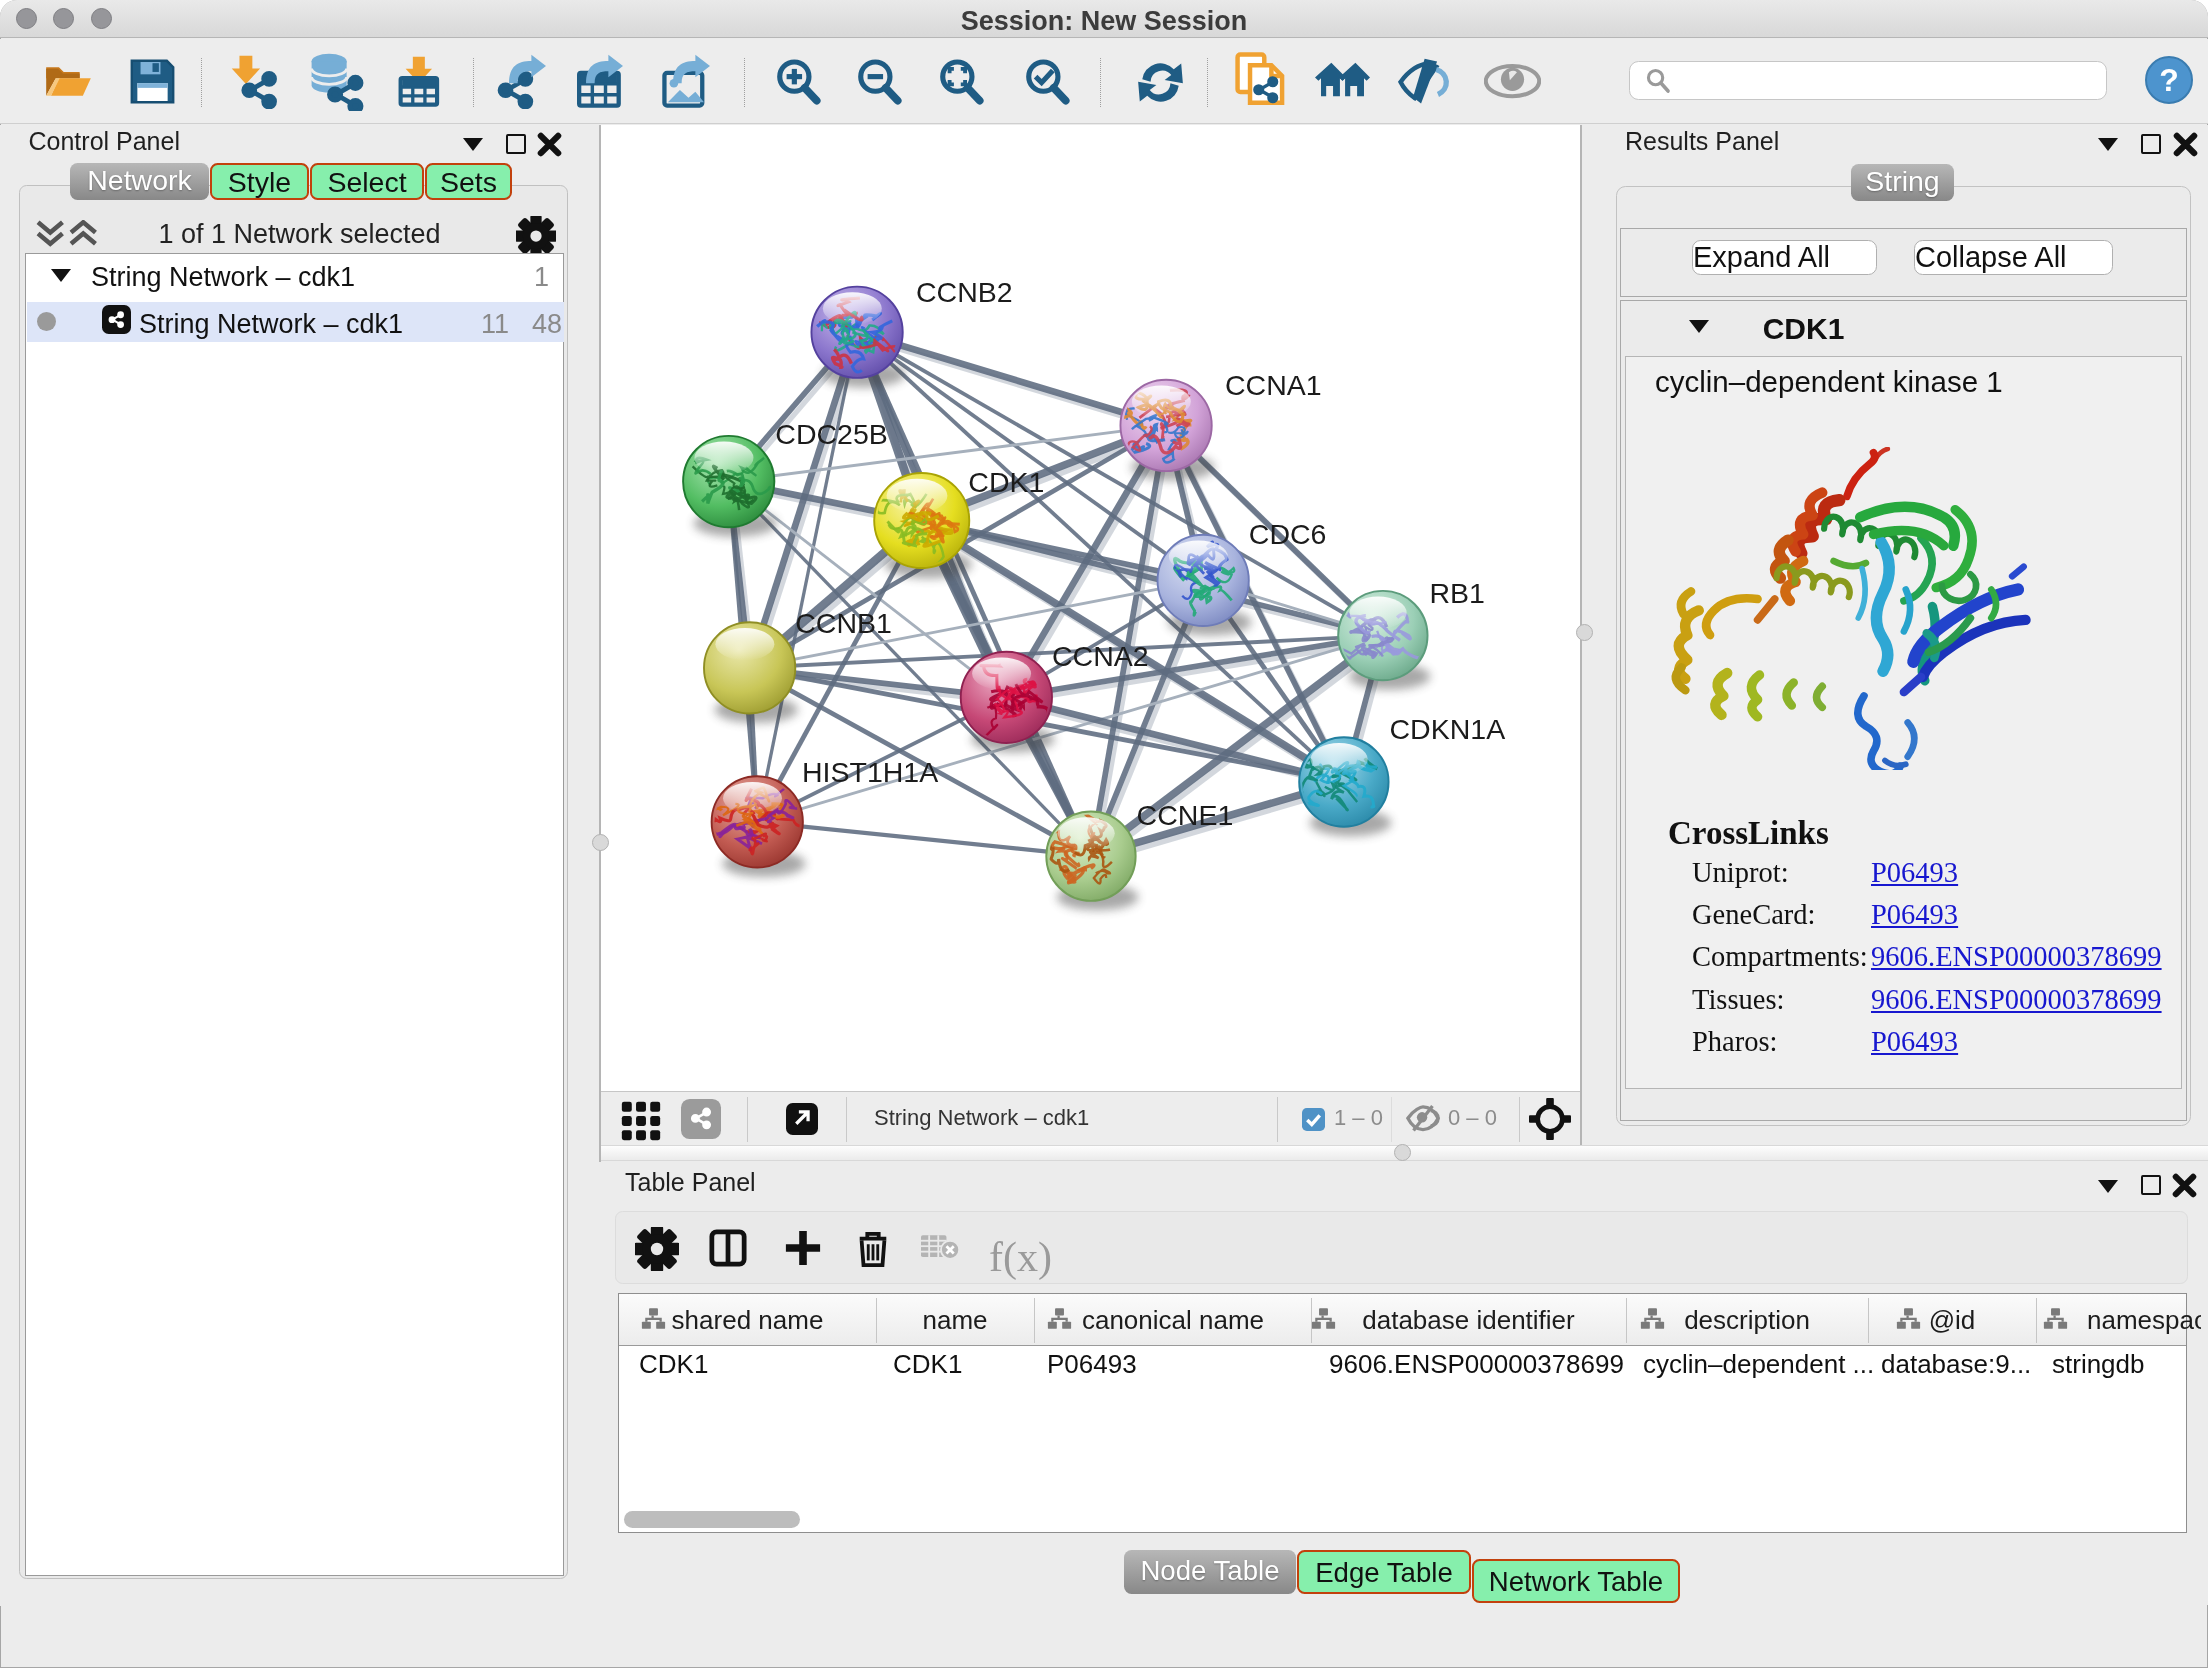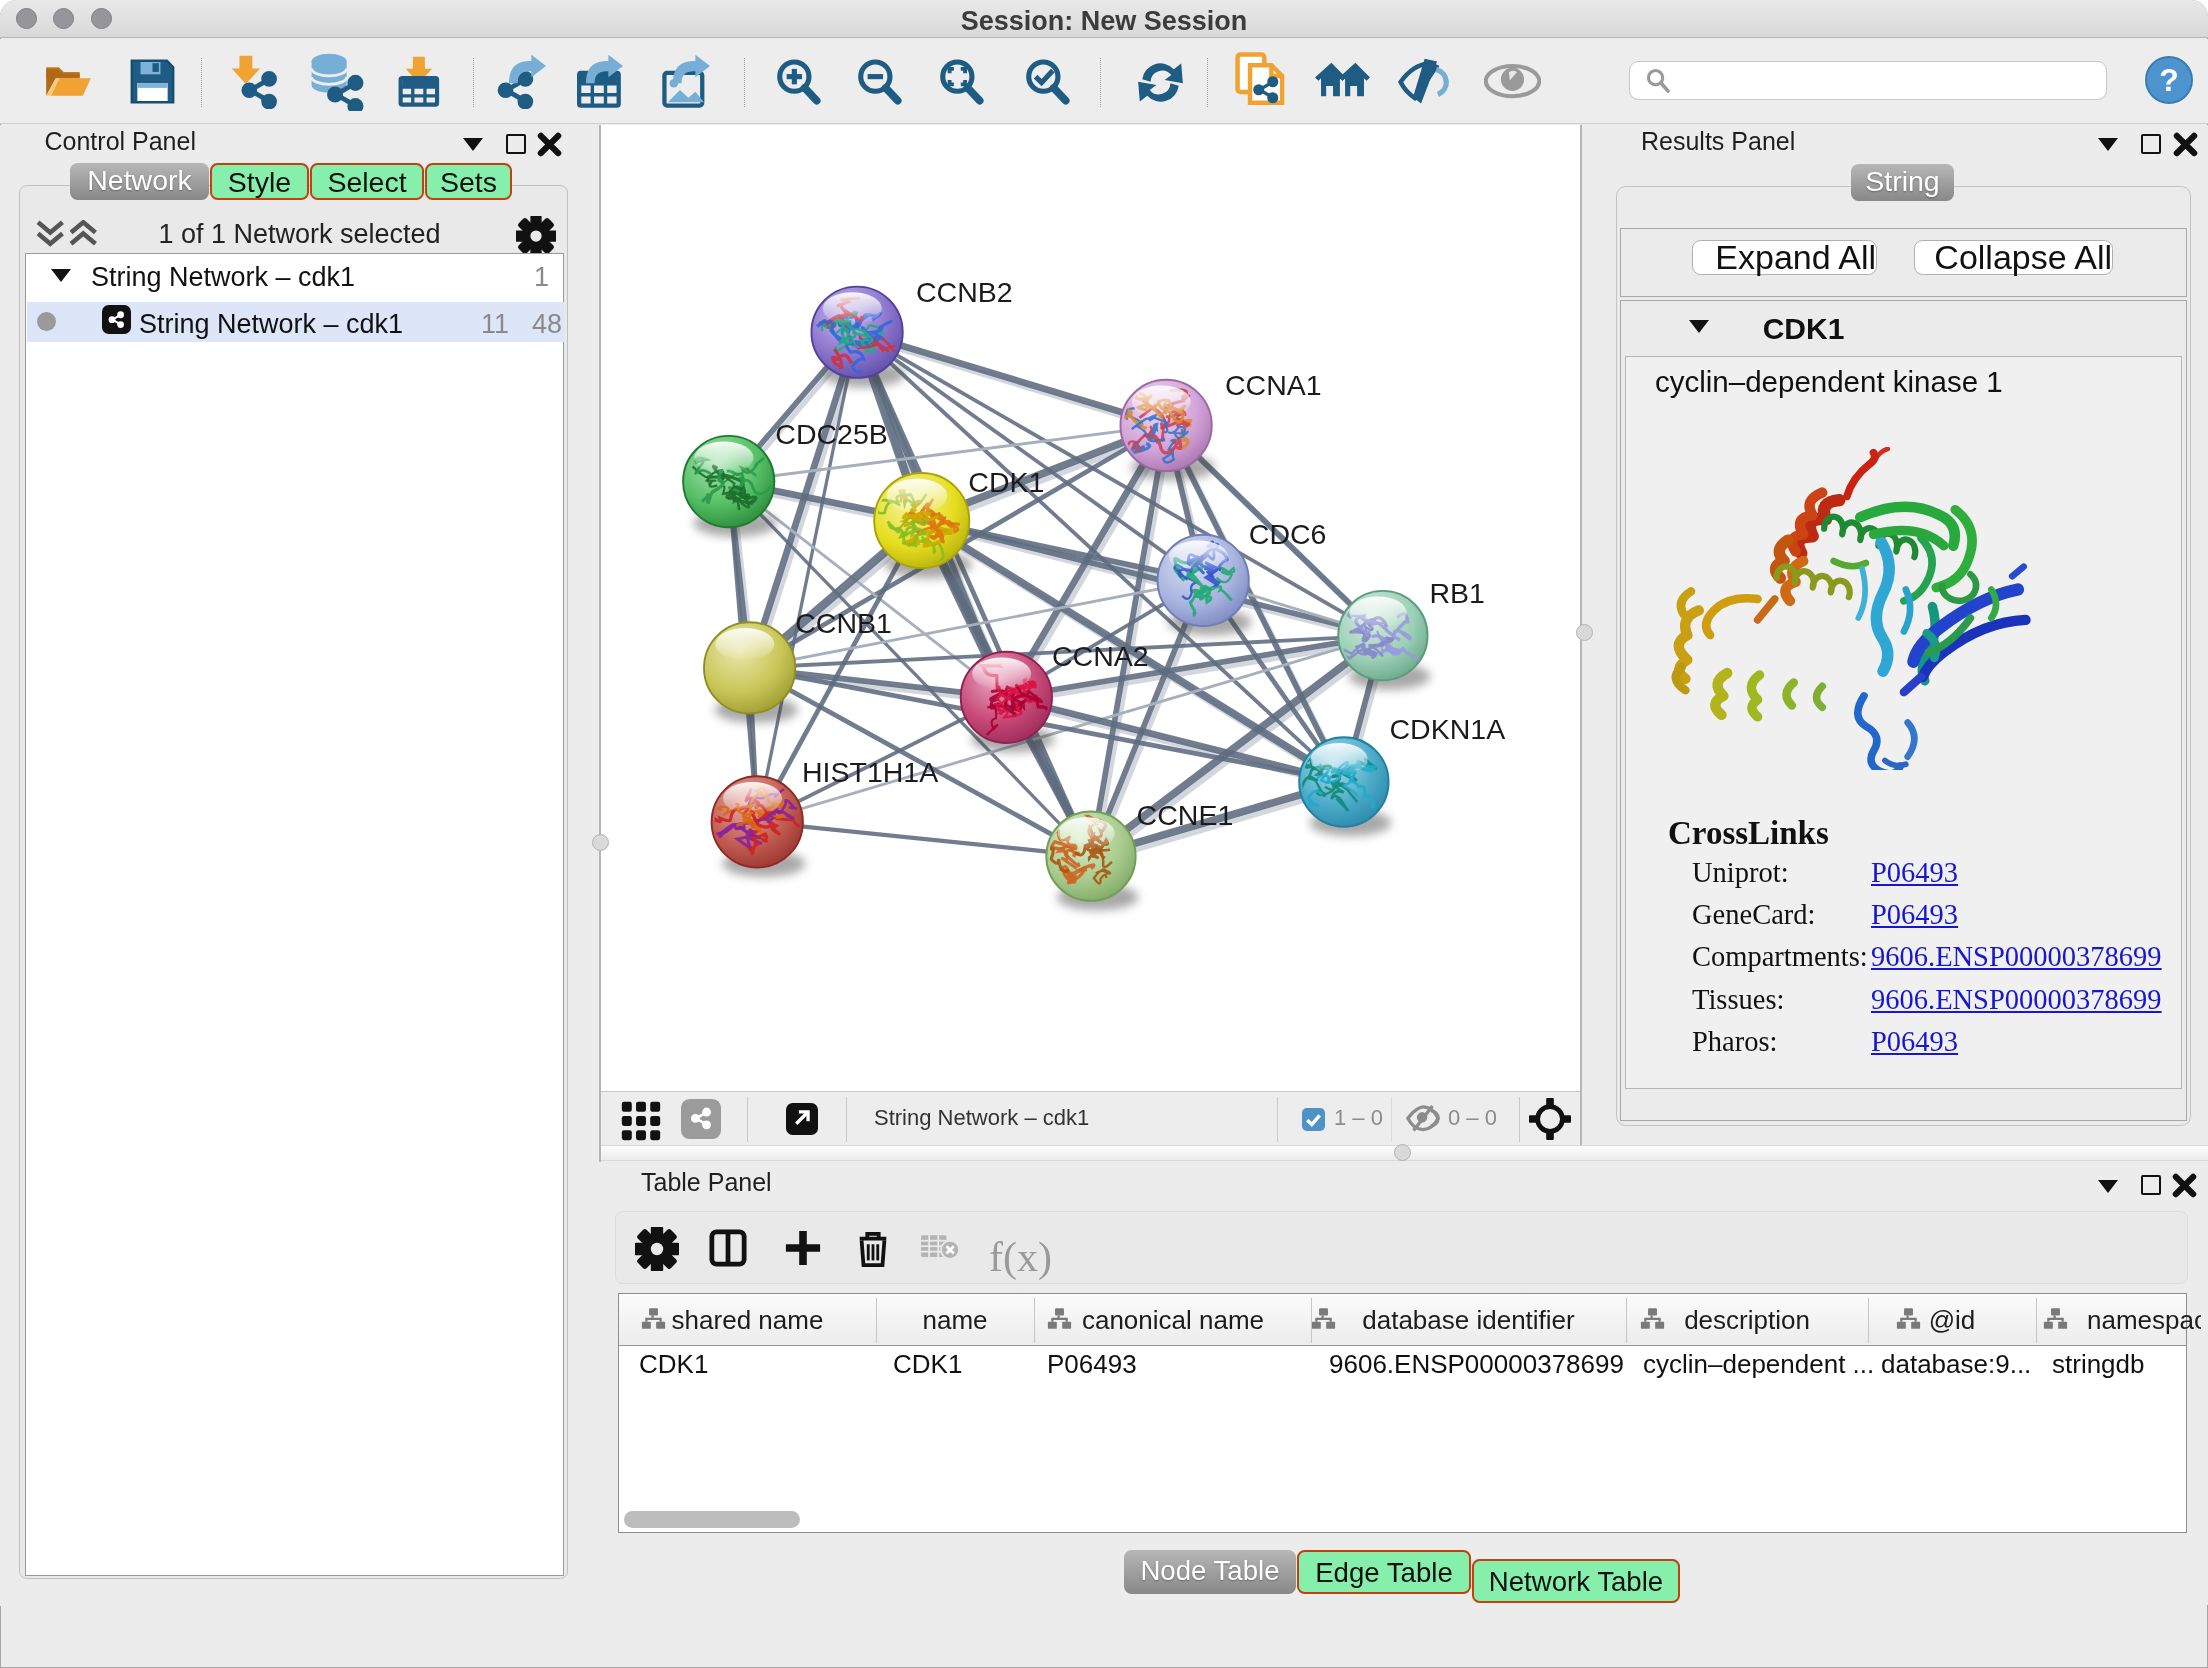--- a/index.html
+++ b/index.html
@@ -4,42 +4,42 @@
 *{margin:0;padding:0;box-sizing:border-box;}
 html,body{width:2208px;height:1668px;background:#fff;font-family:"Liberation Sans",sans-serif;overflow:hidden;}
 #win{position:absolute;left:0;top:0;width:2208px;height:1668px;background:#ececec;border-radius:17px 17px 0 0;overflow:hidden;box-shadow:inset 0 0 0 1px #a6a6a6;}
 .abs{position:absolute;}
 #titlebar{left:0;top:0;width:2208px;height:38px;background:linear-gradient(#e9e9e9,#d8d8d8);border-bottom:1px solid #b6b6b6;}
 .light{width:21px;height:21px;border-radius:50%;background:#96969a;border:1px solid #7e7e82;top:7.6px;}
 #title{width:2208px;text-align:center;top:5.7px;font-size:27px;font-weight:bold;color:#3c3c3c;}
 #toolbar{left:0;top:39px;width:2208px;height:85px;background:#ededed;border-bottom:1px solid #cfcfcf;}
 .tsep{top:19px;height:49px;width:0;border-left:1.9px dotted #9f9f9f;}
 #search{left:1629px;top:22px;width:478px;height:39px;background:#fff;border:1.9px solid #c6c6c6;border-radius:9.5px;}
-.ptitle{font-size:25px;color:#1f1f1f;margin-left:16px;}
+.ptitle{font-size:25px;color:#1f1f1f;}
 .tri{width:0;height:0;border-left:10.5px solid transparent;border-right:10.5px solid transparent;border-top:13.3px solid #111;}
 .sqbtn{width:20px;height:20px;border:2.9px solid #111;border-radius:1.9px;}
 .tab{height:37px;border-radius:7.6px;font-size:28.5px;text-align:center;line-height:35px;}
 .tabsel{background:linear-gradient(#b7b7b7,#888);color:#fff;text-shadow:0 1px 1.9px rgba(0,0,0,.3);}
 .tabun{background:#86efac;color:#111;border:2px solid #c2410c;}
 #cpanel{left:0;top:125px;width:599px;height:1481px;background:#ececec;}
 #cpbox{left:19px;top:60px;width:549px;height:1394px;background:#e9e9e9;border:1px solid #c0c0c0;border-radius:7.6px;}
 #cplist{left:25px;top:128px;width:539px;height:1323px;background:#fff;border:1px solid #9a9a9a;}
 #netdiv{left:599px;top:125px;width:1.9px;height:1037px;background:#b5b5b5;}
 #resdiv{left:1580px;top:125px;width:1.9px;height:1021px;background:#b5b5b5;}
 #netview{left:601px;top:125px;width:979px;height:966px;background:#fff;}
 #netbar{left:601px;top:1091px;width:979px;height:54px;background:#ededed;border-top:1px solid #c6c6c6;}
 .nsep{top:4.8px;height:45px;width:1px;background:#c9c9c9;}
 #hdivider{left:601px;top:1145px;width:1607px;height:16px;background:linear-gradient(#fdfdfd,#ebebeb);border-top:1px solid #d8d8d8;border-bottom:1px solid #d8d8d8;}
 .dragdot{width:17px;height:17px;border-radius:50%;background:#d9d9d9;border:1px solid #b2b2b2;}
 #rpanel{left:1582px;top:125px;width:627px;height:1021px;background:#ececec;}
 #rbox{left:34px;top:61px;width:575px;height:940px;background:#ebebeb;border:1px solid #c2c2c2;border-radius:9.5px;}
 #rbox1{left:38px;top:103px;width:567px;height:69px;background:#ebebeb;border:1px solid #a8a8a8;}
 #rbox2{left:38px;top:175px;width:567px;height:821px;background:#ebebeb;border:1px solid #a8a8a8;}
 #rcontent{left:43px;top:231px;width:557px;height:733px;background:#f0f0f0;border:1px solid #b5b5b5;}
-.btn{background:#fff;border:1.9px solid #b0b0b0;border-radius:8.6px;font-size:34px;color:#111;text-align:right;}
+.btn{background:#fff;border:1.9px solid #b0b0b0;border-radius:8.6px;font-size:29px;color:#111;text-align:left;}
 .serif{font-family:"Liberation Serif",serif;}
 .link{color:#1717cf;text-decoration:underline;}
 #tpanel{left:601px;top:1161px;width:1607px;height:444px;background:#ececec;}
 #ttools{left:14.3px;top:50px;width:1573px;height:73px;background:#e9e9e9;border:1px solid #dcdcdc;border-radius:7.6px;}
 #ttable{left:17px;top:132px;width:1569px;height:240px;background:#fff;border:1px solid #8e8e8e;}
 #thead{left:0;top:0;width:1567px;height:52px;background:linear-gradient(#fbfbfb,#ececec);border-bottom:1px solid #9a9a9a;}
 .th{font-size:26px;color:#1c1c1c;top:10.5px;text-align:center;}
 .td{font-size:26px;color:#111;top:15px;}
 .colsep{top:3.8px;width:1px;height:45px;background:#c6c6c6;}
 #statusbar{left:0;top:1600px;width:2208px;height:68px;background:#ececec;border-top:1px solid #d2d2d2;}

